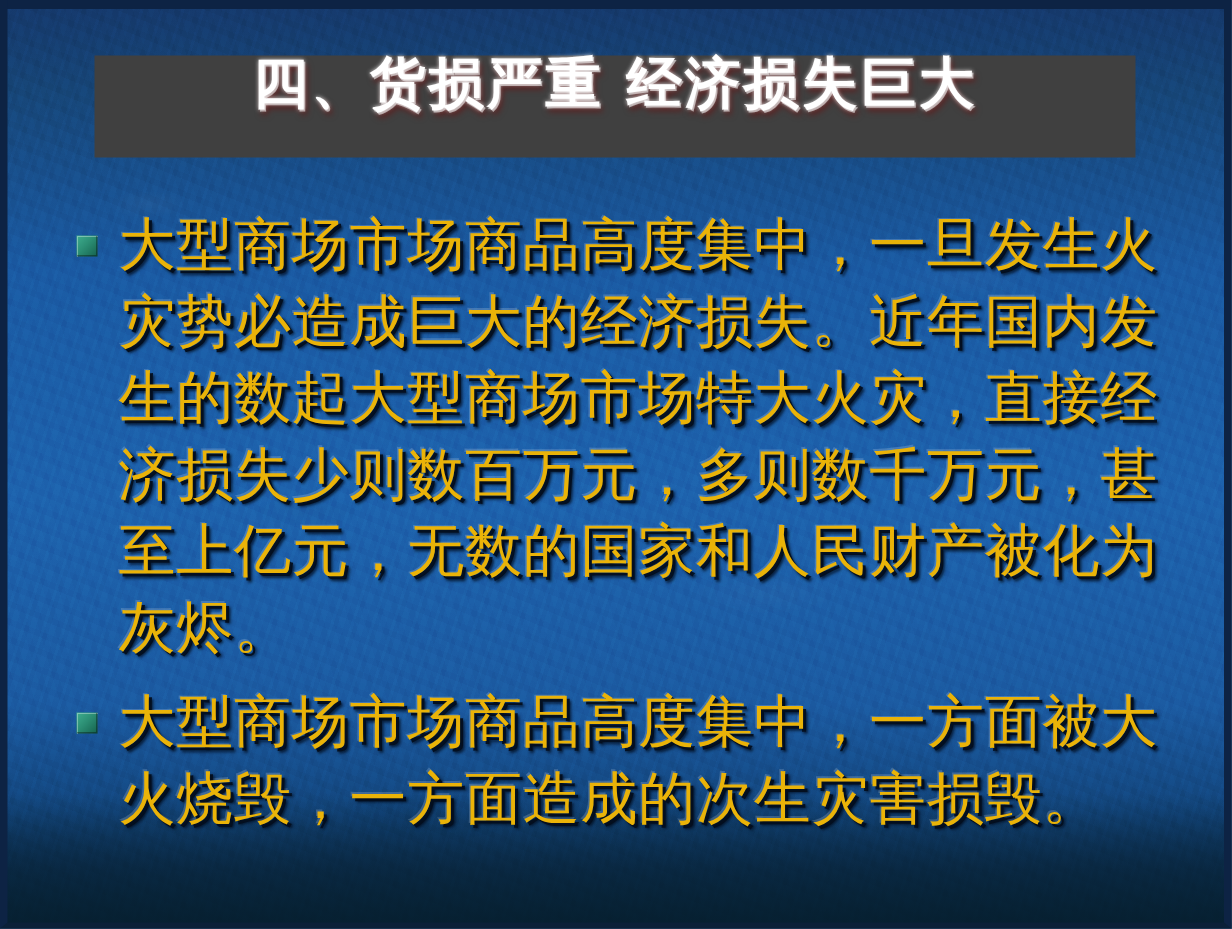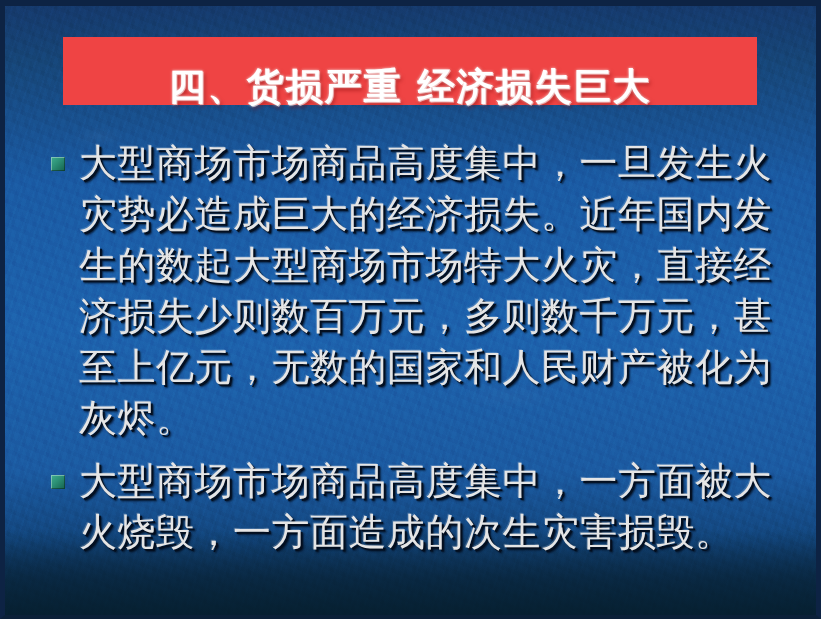--- a/index.html
+++ b/index.html
@@ -91,24 +91,24 @@
     background: linear-gradient(to bottom, rgba(6,30,50,0) 0%, rgba(6,32,48,.55) 55%, rgba(5,28,42,.80) 100%);
   }
 
   
   #title-banner {
     position: absolute;
     left: 63px;
     top: 37px;
     width: 694px;
     height: 68px;
-    background: #ef4444;
+    background: #404040;
     z-index: 4;
     display: flex;
-    align-items: flex-end;
+    align-items: flex-start;
     justify-content: center;
   }
   #title-text {
     color: #ffffff;
     font-size: 37px;
     font-weight: bold;
     letter-spacing: 2px;
     line-height: 1;
     white-space: nowrap;
     text-shadow:
@@ -136,21 +136,21 @@
     width: 14px;
     height: 14px;
     margin-top: 19px;
     margin-right: 14px;
     margin-left: 11px;
     background: linear-gradient(135deg, #3fae90 0%, #2c8f74 45%, #15614d 100%);
     box-shadow: inset -1px -1px 0 rgba(0,0,0,.35), inset 1px 1px 0 rgba(255,255,255,.35);
   }
   .bullet-text {
     flex: 1 1 auto;
-    color: #e5e5e5;
+    color: #eab308;
     font-size: 38px;
     line-height: 51px;
     font-weight: normal;
     letter-spacing: .5px;
     text-shadow:
       2px 2px 0 rgba(3,14,30,.95),
       3px 3px 2px rgba(2,10,24,.75),
       -1px -1px 0 rgba(255,255,255,.18);
     font-family: "DejaVu Sans", "Liberation Sans", sans-serif;
   }

